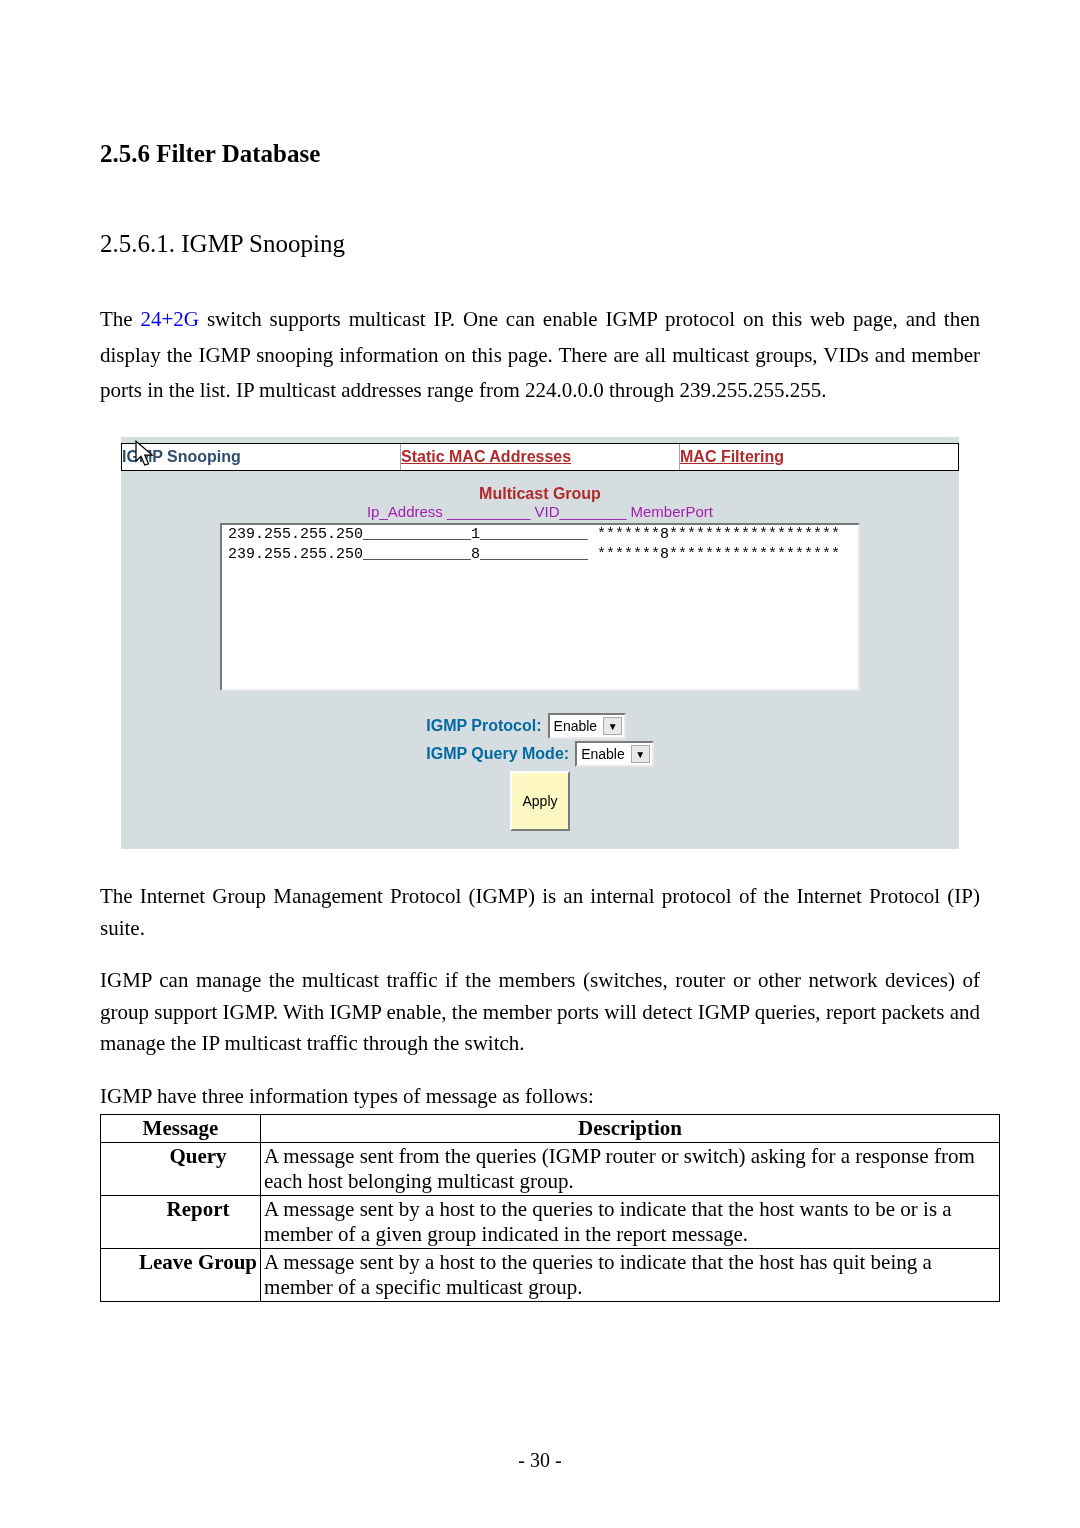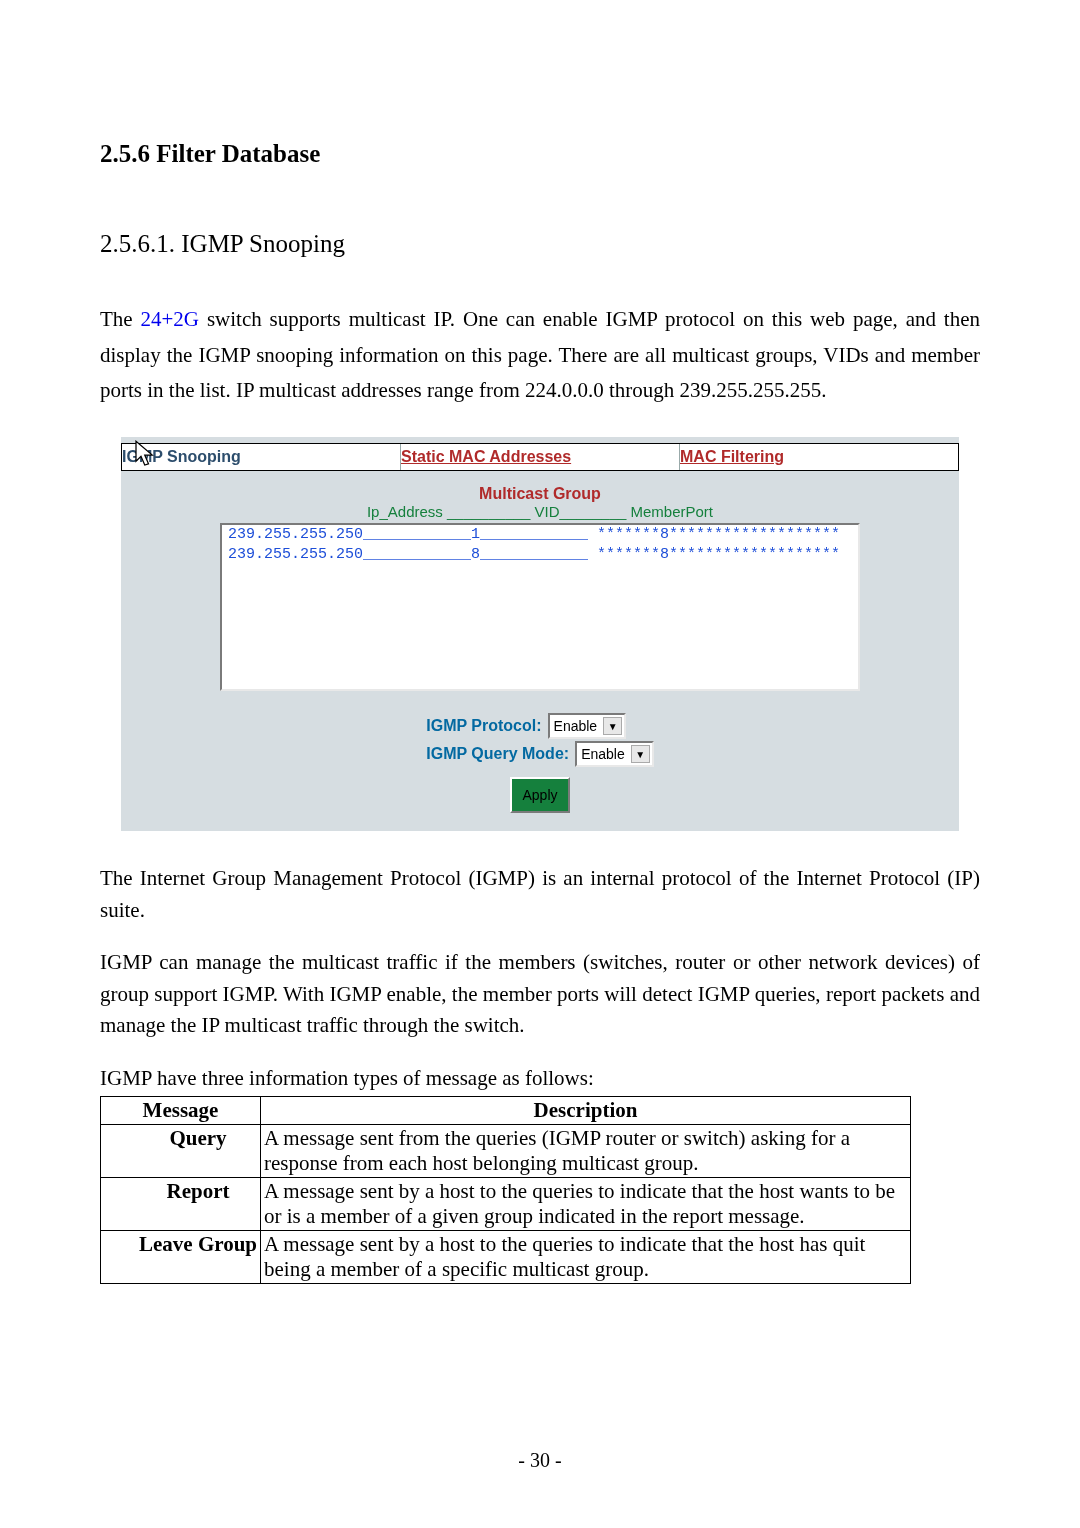--- a/index.html
+++ b/index.html
@@ -83,37 +83,37 @@
     font-family: Verdana, Arial, sans-serif;
   }
   .box-title {
     color: #b02a2a;
     font-weight: bold;
     font-size: 16px;
     margin-top: 4px;
   }
   .box-headers {
     font-size: 15px;
-    color: #15803d;
+    color: #a21caf;
     margin-bottom: 3px;
   }
   .listbox {
     width: 640px;
     height: 168px;
     background: #ffffff;
     border-top: 2px solid #7a7a7a;
     border-left: 2px solid #7a7a7a;
     border-right: 2px solid #e8e8e8;
     border-bottom: 2px solid #e8e8e8;
     box-sizing: border-box;
     font-family: "Courier New", monospace;
     font-size: 15px;
     padding: 0 6px;
     white-space: pre;
-    color: #1d4ed8;
+    color: #000000;
     overflow: hidden;
     line-height: 1.3;
   }
   .form-rows {
     margin-top: 22px;
     display: flex;
     flex-direction: column;
     align-items: flex-start;
     gap: 2px;
   }
@@ -148,34 +148,34 @@
     background: #e8e8e8;
     border: 1px solid #aaa;
     margin-left: 6px;
     display: inline-flex;
     align-items: center;
     justify-content: center;
     font-size: 10px;
     color: #000;
   }
   .apply-btn {
-    margin-top: 10px;
+    margin-top: 4px;
     font-family: Arial, sans-serif;
     font-size: 14px;
-    padding: 8px 10px;
-    background: #15803d;
+    padding: 20px 10px;
+    background: #fef9c3;
     border-top: 2px solid #ffffff;
     border-left: 2px solid #ffffff;
     border-right: 2px solid #7a7a7a;
     border-bottom: 2px solid #7a7a7a;
     cursor: pointer;
   }
   .msgtable {
     border-collapse: collapse;
-    width: 811px;
+    width: 900px;
     font-size: 21px;
   }
   .msgtable td, .msgtable th {
     border: 1px solid #000;
     padding: 1px 3px;
     vertical-align: top;
     text-align: left;
   }
   .msgtable th {
     text-align: center;

